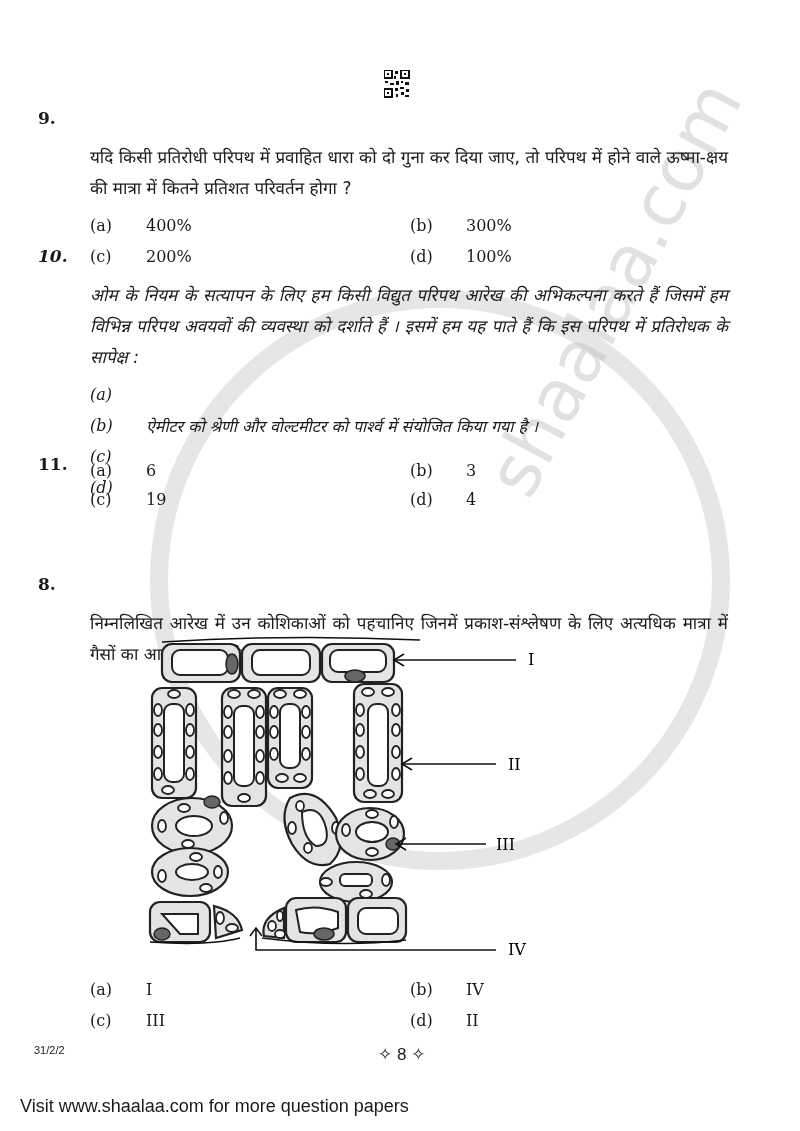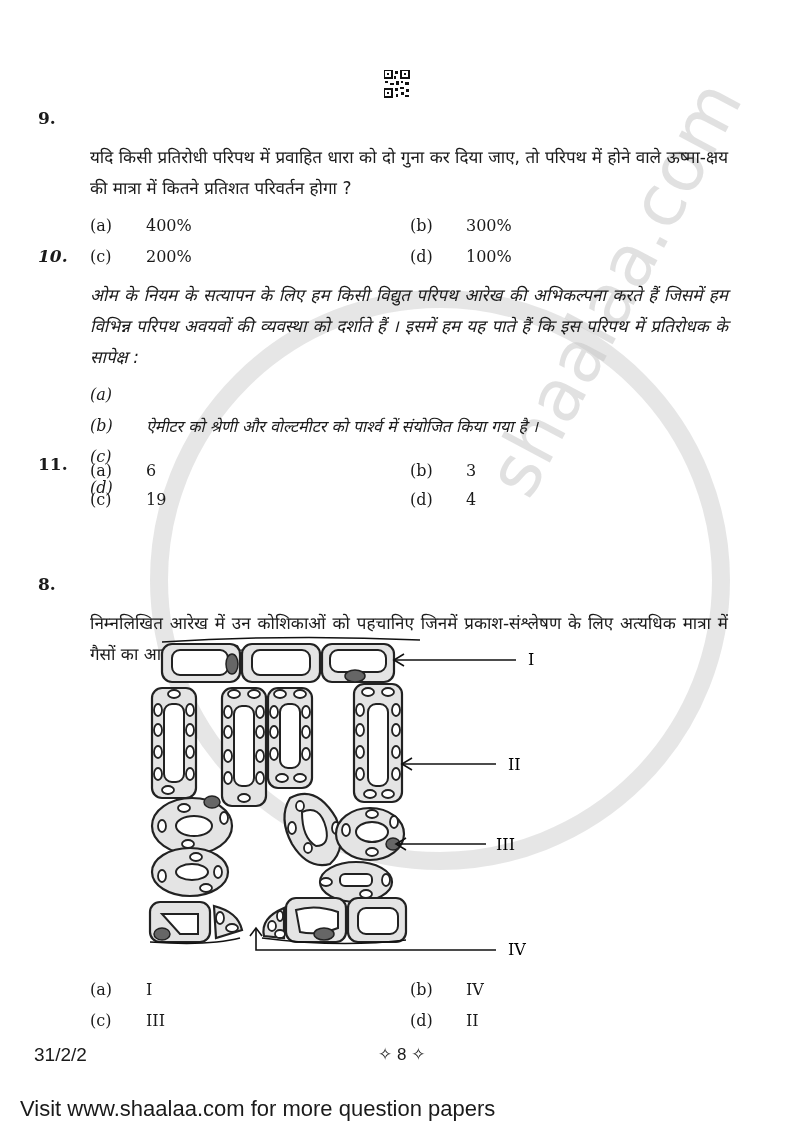--- a/index.html
+++ b/index.html
@@ -13,23 +13,23 @@
   .qr { position:absolute; left:384px; top:70px; width:26px; height:28px; }
   .q { position:absolute; left:38px; width:690px; }
   .qnum { position:absolute; left:0; top:0; font-weight:bold; font-size:17px; font-family:"DejaVu Serif", serif; }
   .qtext { margin-left:52px; font-size:17px; line-height:31px; font-family:"DejaVu Sans", sans-serif; text-align:justify;margin-top:34px; }
   .opts2 { margin-left:52px; display:grid; grid-template-columns:320px 320px; row-gap:0; }
   .opt { display:flex; font-size:16px; height:31px; align-items:center; font-family:"DejaVu Serif", serif; }
   .opt .lbl { width:56px; }
   .optlist .opt { margin-left:52px; font-family:"DejaVu Sans", sans-serif; }
   .optlist .opt .lbl { font-family:"DejaVu Serif", serif; }
   .diagram { position:absolute; left:140px; top:632px; width:400px; height:330px; }
-  .footer-code { position:absolute; left:34px; top:1044px; font-family:"Liberation Sans", sans-serif; font-size:19px; }
+  .footer-code { position:absolute; left:34px; top:1044px; font-family:"Liberation Sans", sans-serif; font-size:11px; }
   .footer-page { position:absolute; left:378px; top:1044px; font-family:"Liberation Sans", sans-serif; font-size:17px; }
-  .visit { position:absolute; left:20px; top:1096px; font-family:"Liberation Sans", sans-serif; font-size:22px; }
+  .visit { position:absolute; left:20px; top:1096px; font-family:"Liberation Sans", sans-serif; font-size:18px; }
 </style>
 </head>
 <body>
 
 <div class="watermark"></div>
 <div class="watermark-text">shaalaa.com</div>
 
 <svg class="qr" viewBox="0 0 26 28">
   <rect x="0" y="0" width="8" height="8" fill="none" stroke="#111" stroke-width="2"></rect>
   <rect x="3" y="3" width="2" height="2" fill="#111"></rect>

